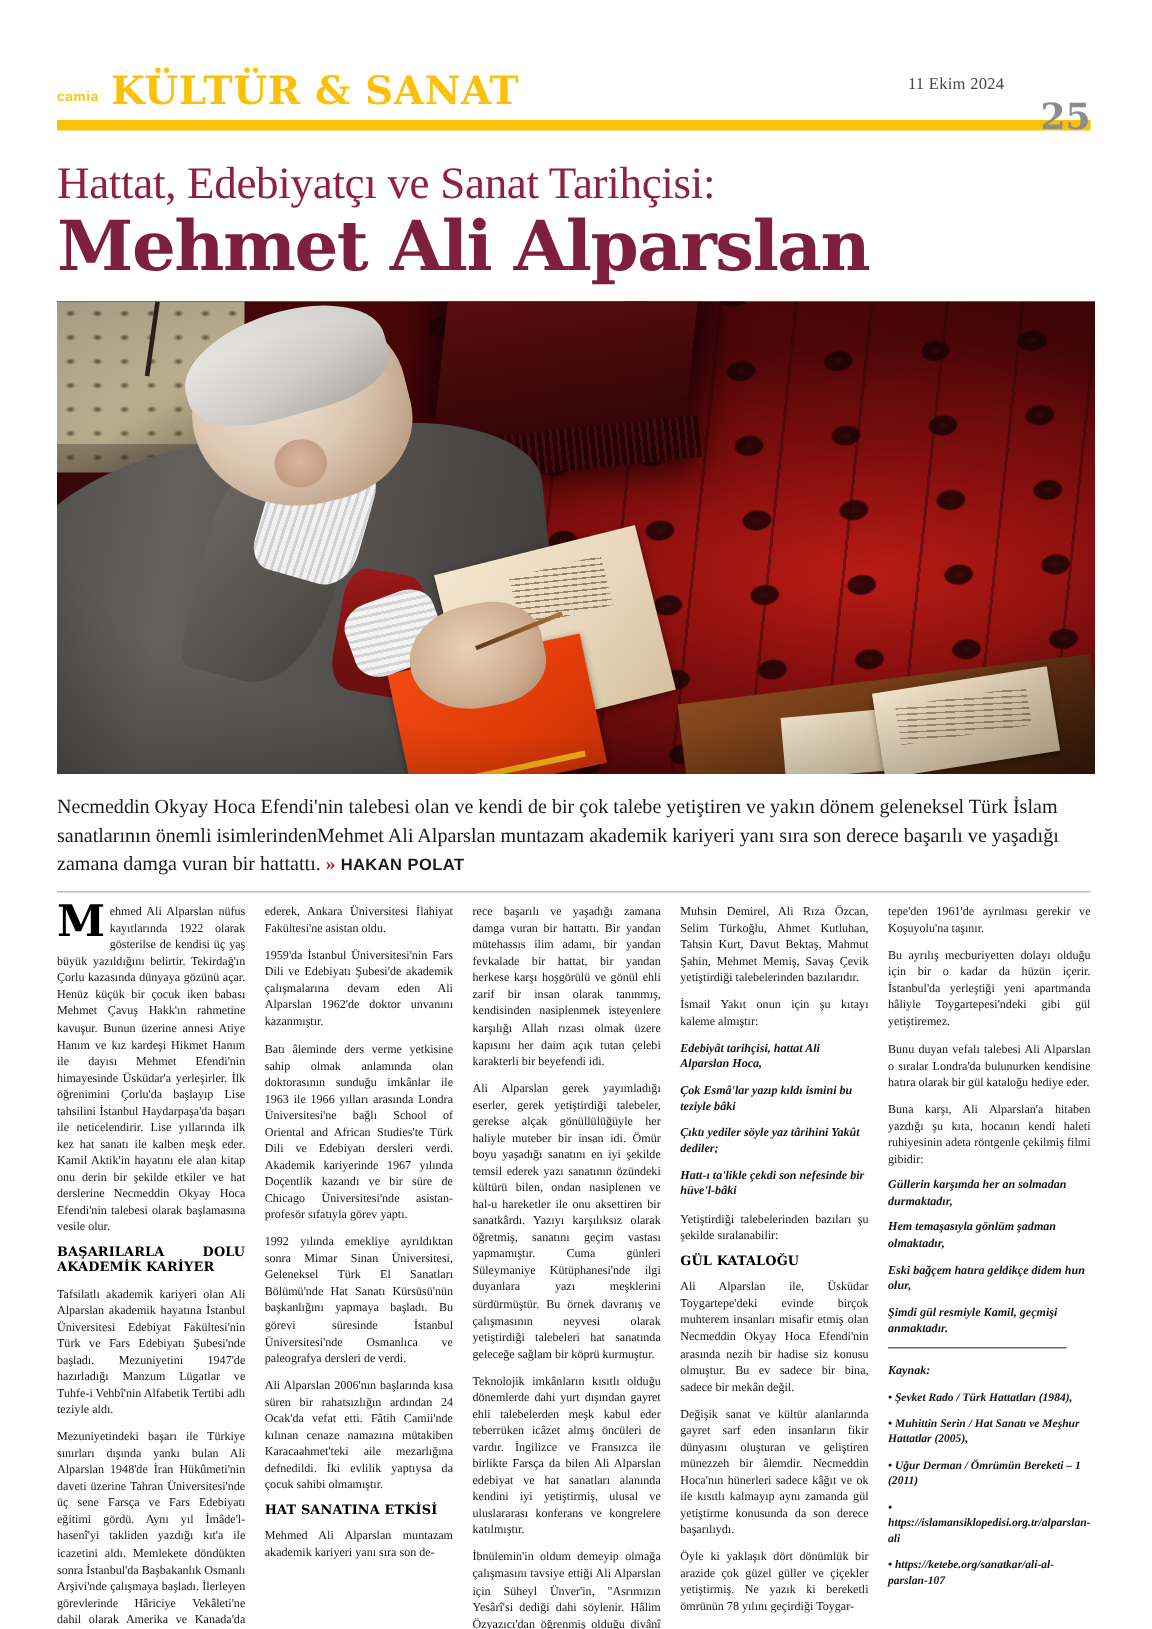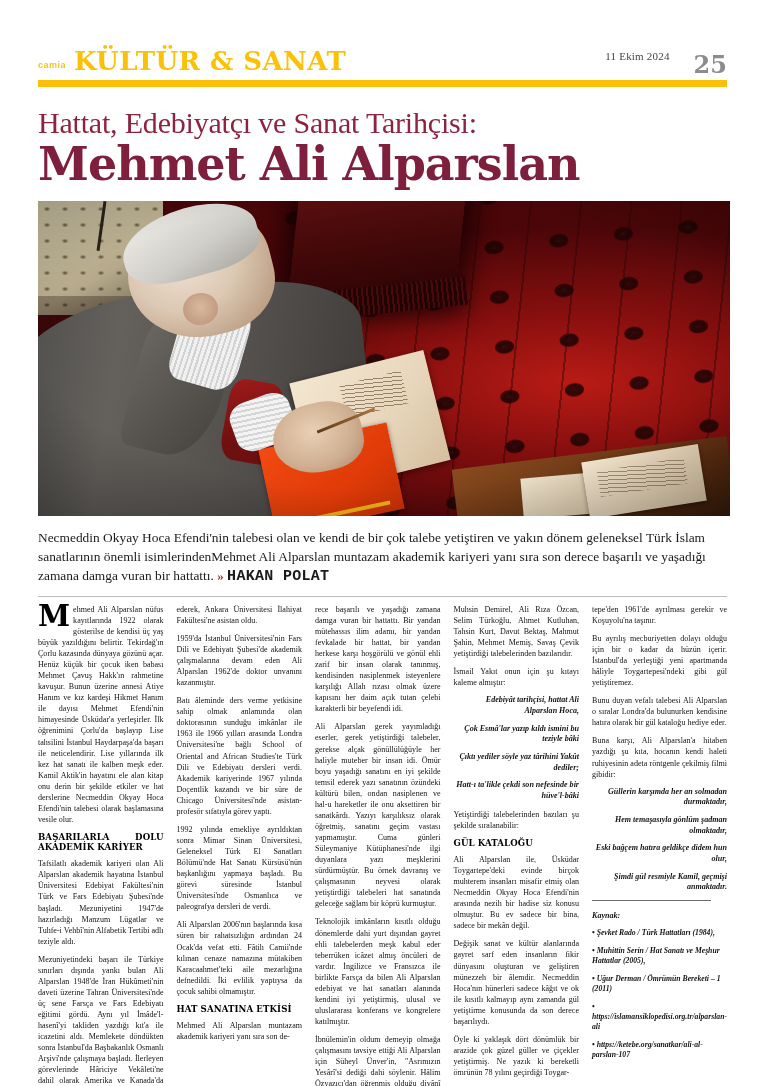--- a/index.html
+++ b/index.html
@@ -65,21 +65,21 @@
     color: #444;
     letter-spacing: 0.2px;
   }
   .page-number {
     font-family: "DejaVu Serif", serif;
     font-weight: bold;
     font-size: 24px;
     color: #8c8c8c;
     line-height: 1;
     position: relative;
-    top: 3px;
+    top: 16px;
   }
   .masthead-rule {
     height: 7px;
     background: #fbc008;
     margin-top: 6px;
   }
 
   
   .headline-block {
     margin-top: 20px;
@@ -334,23 +334,23 @@
     font-size: 13.4px;
     line-height: 1.42;
     color: #1a1a1a;
   }
   .byline-arrow {
     color: #b5202a;
     font-weight: bold;
     font-size: 13px;
   }
   .byline-name {
-    font-family: Liberation Mono, monospace;
-    font-weight: bold;
-    font-size: 15px;
+    font-family: Liberation Sans, sans-serif;
+    font-weight: bold;
+    font-size: 11px;
     letter-spacing: 0.3px;
     text-transform: uppercase;
   }
   .lead-rule {
     border: 0;
     border-top: 1px solid #bdbdbd;
     margin: 8px 0 7px 0;
   }
 
   
@@ -384,21 +384,21 @@
     text-transform: uppercase;
     color: #000;
   }
   .verse {
     font-family: "Liberation Serif", serif;
     font-style: italic;
     font-weight: bold;
     font-size: 8.05px;
     line-height: 1.33;
     margin: 0 0 7px 0;
-    text-align: right;
+    text-align: left;
   }
   .dropcap-para:first-letter {
     font-family: "DejaVu Serif", serif;
     font-weight: bold;
     float: left;
     font-size: 29px;
     line-height: 0.79;
     padding: 1px 3px 0 0;
     color: #000;
   }

